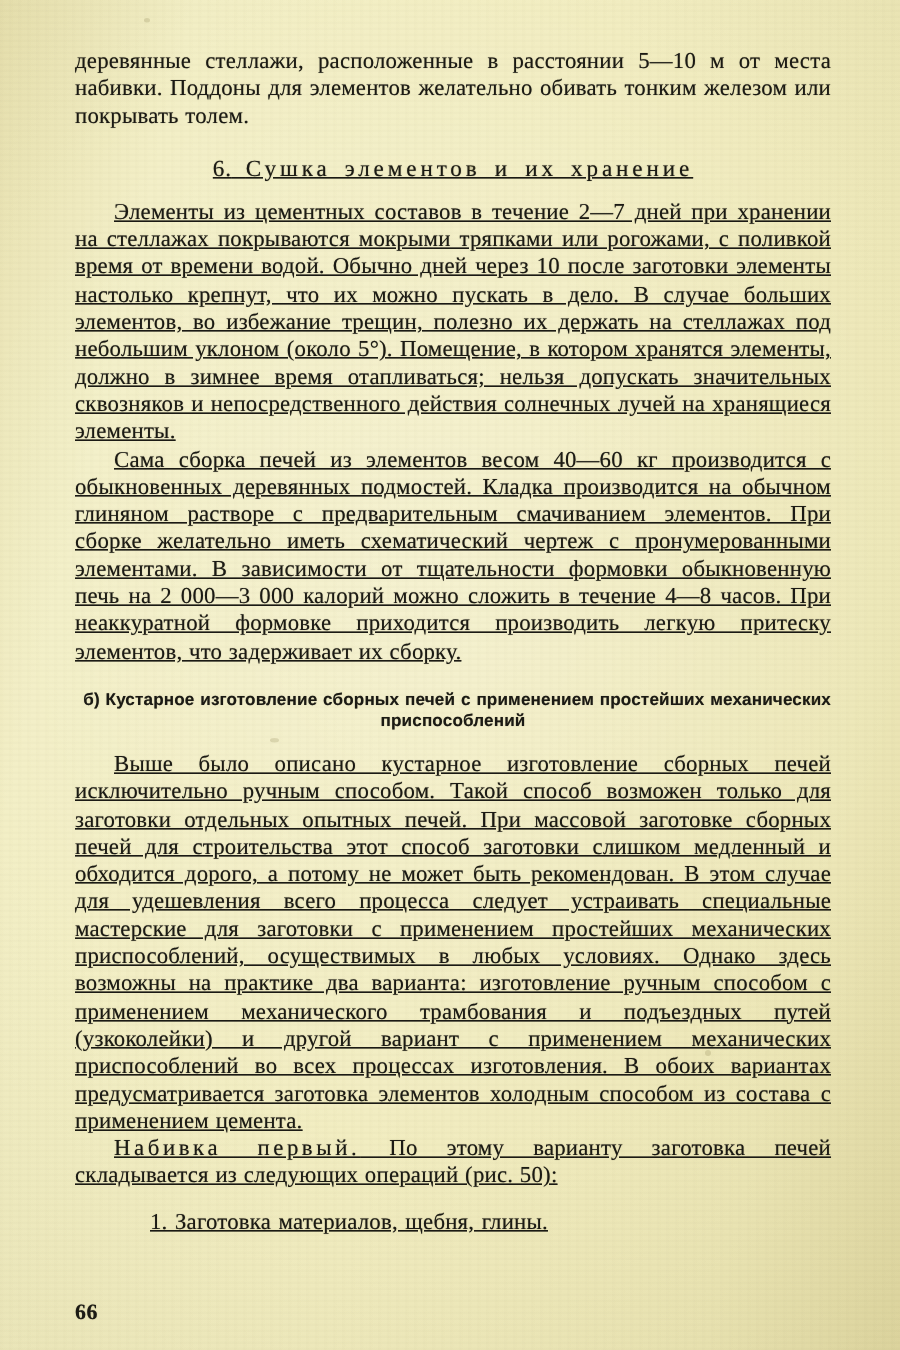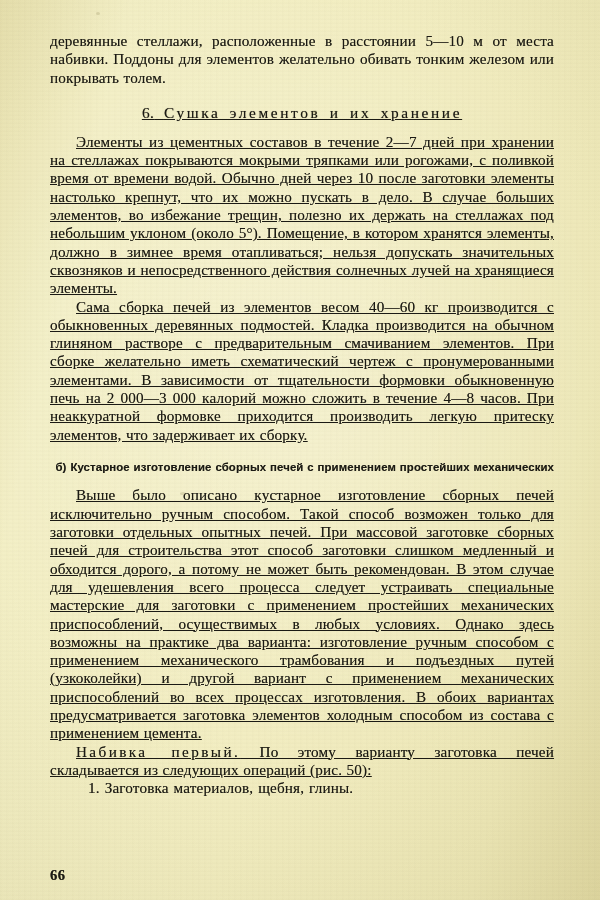--- a/index.html
+++ b/index.html
@@ -94,27 +94,28 @@
     letter-spacing: 2.4px;
     word-spacing: 3px;
   }
 
   ol.steps {
     margin: 0;
     padding: 0;
     list-style: none;
   }
   ol.steps li {
-    margin: 0;
+    margin: 12px;
     padding-left: 38px;
     font-size: 15.2px;
     line-height: 18.3px;
     letter-spacing: 0.15px;
     word-spacing: 1px;
     text-shadow: 0 0 0.6px rgba(25,22,10,0.55);
+    text-decoration: underline;
   }
 
   .folio {
     position: absolute;
     left: 50px;
     bottom: 16px;
     font-size: 14.6px;
     font-weight: bold;
     letter-spacing: 0.4px;
     z-index: 2;
@@ -150,20 +151,21 @@
       <span>Сушка элементов и их хранение</span>
     </h2>
 
     <p class="body indent">Элементы из цементных составов в течение 2—7 дней при хранении на стеллажах покрываются мокрыми тряпками или рогожами, с поливкой время от времени водой. Обычно дней через 10 после заготовки элементы настолько крепнут, что их можно пускать в дело. В случае больших элементов, во избежание трещин, полезно их держать на стеллажах под небольшим уклоном (около 5°). Помещение, в котором хранятся элементы, должно в зимнее время отапливаться; нельзя допускать значительных сквозняков и непосредственного действия солнечных лучей на хранящиеся элементы.</p>
 
 
     <p class="body indent">Сама сборка печей из элементов весом 40—60 кг производится с обыкновенных деревянных подмостей. Кладка производится на обычном глиняном растворе с предварительным смачиванием элементов. При сборке желательно иметь схематический чертеж с пронумерованными элементами. В зависимости от тщательности формовки обыкновенную печь на 2 000—3 000 калорий можно сложить в течение 4—8 часов. При неаккуратной формовке приходится производить легкую притеску элементов, что задерживает их сборку.</p>
 
     <h3 class="subhead">
       <span class="l1">б) Кустарное изготовление сборных печей с применением простейших механических</span>
+      <span class="l2">приспособлений</span>
     </h3>
 
     <p class="body indent">Выше было описано кустарное изготовление сборных печей исключительно ручным способом. Такой способ возможен только для заготовки отдельных опытных печей. При массовой заготовке сборных печей для строительства этот способ заготовки слишком медленный и обходится дорого, а потому не может быть рекомендован. В этом случае для удешевления всего процесса следует устраивать специальные мастерские для заготовки с применением простейших механических приспособлений, осуществимых в любых условиях. Однако здесь возможны на практике два варианта: изготовление ручным способом с применением механического трамбования и подъездных путей (узкоколейки) и другой вариант с применением механических приспособлений во всех процессах изготовления. В обоих вариантах предусматривается заготовка элементов холодным способом из состава с применением цемента.</p>
 
     <p class="body indent"><span class="razryadka">Набивка первый.</span><span> По этому варианту заготовка печей складывается из следующих операций (рис. 50):</span></p>
 
     <ol class="steps">
       <li>1. Заготовка материалов, щебня, глины.</li>
     </ol>
 

